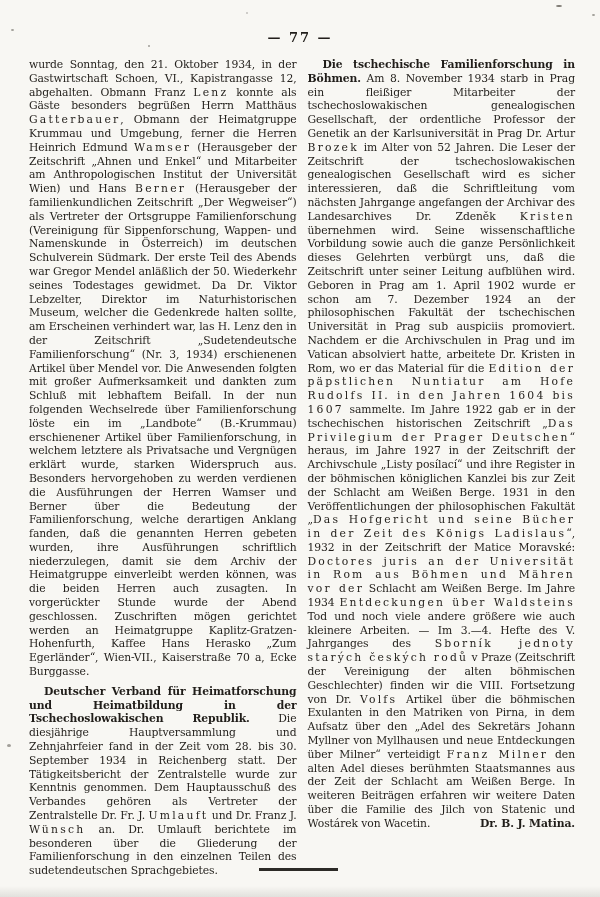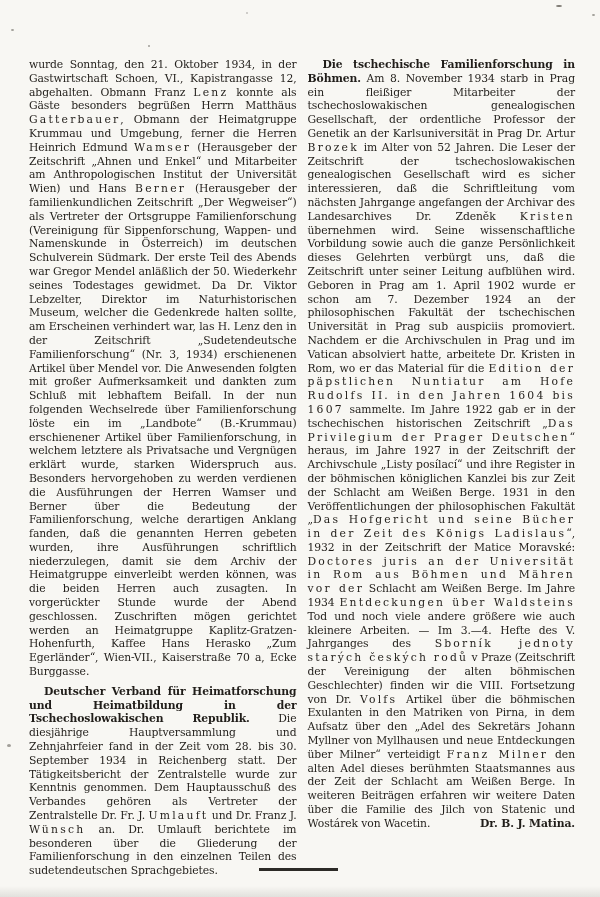--- a/index.html
+++ b/index.html
@@ -71,20 +71,21 @@
   .speck.s3{left:556px;top:5px;width:6px;height:2px;opacity:0.8;}
   .speck.s4{left:592px;top:14px;width:3px;height:2px;}
   .speck.s5{left:7px;top:744px;width:4px;height:3px;}
   .speck.s6{left:246px;top:12px;width:2px;height:2px;opacity:0.35;}
 </style>
 </head>
 <body>
 
 <div class="page">
 
+  <div class="page-number">— 77 —</div>
 
   <div class="columns">
     <div class="col" id="col-left">
         <p class="para"><span class="n">wurde Sonntag, den 21. Oktober 1934, in der Gastwirtschaft Schoen, VI., Kapistrangasse 12, abgehalten. Obmann Franz </span><span class="sp">Lenz</span><span class="n"> konnte als Gäste besonders begrüßen Herrn Matthäus </span><span class="sp">Gatterbauer</span><span class="n">, Obmann der Heimatgruppe Krummau und Umgebung, ferner die Herren Heinrich Edmund </span><span class="sp">Wamser</span><span class="n"> (Herausgeber der Zeitschrift „Ahnen und Enkel“ und Mitarbeiter am Anthropologischen Institut der Universität Wien) und Hans </span><span class="sp">Berner</span><span class="n"> (Herausgeber der familienkundlichen Zeitschrift „Der Wegweiser“) als Vertreter der Ortsgruppe Familienforschung (Vereinigung für Sippenforschung, Wappen- und Namenskunde in Österreich) im deutschen Schulverein Südmark. Der erste Teil des Abends war Gregor Mendel anläßlich der 50. Wiederkehr seines Todestages gewidmet. Da Dr. Viktor Lebzelter, Direktor im Naturhistorischen Museum, welcher die Gedenkrede halten sollte, am Erscheinen verhindert war, las H. Lenz den in der Zeitschrift „Sudetendeutsche Familienforschung“ (Nr. 3, 1934) erschienenen Artikel über Mendel vor. Die Anwesenden folgten mit großer Aufmerksamkeit und dankten zum Schluß mit lebhaftem Beifall. In der nun folgenden Wechselrede über Familienforschung löste ein im „Landbote“ (B.-Krummau) erschienener Artikel über Familienforschung, in welchem letztere als Privatsache und Vergnügen erklärt wurde, starken Widerspruch aus. Besonders hervorgehoben zu werden verdienen die Ausführungen der Herren Wamser und Berner über die Bedeutung der Familienforschung, welche derartigen Anklang fanden, daß die genannten Herren gebeten wurden, ihre Ausführungen schriftlich niederzulegen, damit sie dem Archiv der Heimatgruppe einverleibt werden können, was die beiden Herren auch zusagten. In vorgerückter Stunde wurde der Abend geschlossen. Zuschriften mögen gerichtet werden an Heimatgruppe Kaplitz-Gratzen-Hohenfurth, Kaffee Hans Herasko „Zum Egerländer“, Wien-VII., Kaiserstraße 70 a, Ecke Burggasse.</span></p>
         <p class="para indent"><span class="b">Deutscher Verband für Heimatforschung und Heimatbildung in der Tschechoslowakischen Republik.</span><span class="n"> Die diesjährige Hauptversammlung und Zehnjahrfeier fand in der Zeit vom 28. bis 30. September 1934 in Reichenberg statt. Der Tätigkeitsbericht der Zentralstelle wurde zur Kenntnis genommen. Dem Hauptausschuß des Verbandes gehören als Vertreter der Zentralstelle Dr. Fr. J. </span><span class="sp">Umlauft</span><span class="n"> und Dr. Franz J. </span><span class="sp">Wünsch</span><span class="n"> an. Dr. Umlauft berichtete im besonderen über die Gliederung der Familienforschung in den einzelnen Teilen des sudetendeutschen Sprachgebietes.</span></p>
       </div>
     <div class="col" id="col-right">
         <p class="para indent"><span class="b">Die tschechische Familienforschung in Böhmen.</span><span class="n"> Am 8. November 1934 starb in Prag ein fleißiger Mitarbeiter der tschechoslowakischen genealogischen Gesellschaft, der ordentliche Professor der Genetik an der Karlsuniversität in Prag Dr. Artur </span><span class="sp">Brozek</span><span class="n"> im Alter von 52 Jahren. Die Leser der Zeitschrift der tschechoslowakischen genealogischen Gesellschaft wird es sicher interessieren, daß die Schriftleitung vom nächsten Jahrgange angefangen der Archivar des Landesarchives Dr. Zdeněk </span><span class="sp">Kristen</span><span class="n"> übernehmen wird. Seine wissenschaftliche Vorbildung sowie auch die ganze Persönlichkeit dieses Gelehrten verbürgt uns, daß die Zeitschrift unter seiner Leitung aufblühen wird. Geboren in Prag am 1. April 1902 wurde er schon am 7. Dezember 1924 an der philosophischen Fakultät der tschechischen Universität in Prag sub auspiciis promoviert. Nachdem er die Archivschulen in Prag und im Vatican absolviert hatte, arbeitete Dr. Kristen in Rom, wo er das Material für die </span><span class="sp">Edition der päpstlichen Nuntiatur am Hofe Rudolfs II. in den Jahren 1604 bis 1607</span><span class="n"> sammelte. Im Jahre 1922 gab er in der tschechischen historischen Zeitschrift „</span><span class="sp">Das Privilegium der Prager Deutschen</span><span class="n">“ heraus, im Jahre 1927 in der Zeitschrift der Archivschule „Listy posílací“ und ihre Register in der böhmischen königlichen Kanzlei bis zur Zeit der Schlacht am Weißen Berge. 1931 in den Veröffentlichungen der philosophischen Fakultät „</span><span class="sp">Das Hofgericht und seine Bücher in der Zeit des Königs Ladislaus</span><span class="n">“, 1932 in der Zeitschrift der Matice Moravské: </span><span class="sp">Doctores juris an der Universität in Rom aus Böhmen und Mähren vor der</span><span class="n"> Schlacht am Weißen Berge. Im Jahre 1934 </span><span class="sp">Entdeckungen über Waldsteins</span><span class="n"> Tod und noch viele andere größere wie auch kleinere Arbeiten. — Im 3.—4. Hefte des V. Jahrganges des </span><span class="sp">Sborník jednoty starých českých rodů</span><span class="n"> v Praze (Zeitschrift der Vereinigung der alten böhmischen Geschlechter) finden wir die VIII. Fortsetzung von Dr. </span><span class="sp">Volfs</span><span class="n"> Artikel über die böhmischen Exulanten in den Matriken von Pirna, in dem Aufsatz über den „Adel des Sekretärs Johann Myllner von Myllhausen und neue Entdeckungen über Milner“ verteidigt </span><span class="sp">Franz Milner</span><span class="n"> den alten Adel dieses berühmten Staatsmannes aus der Zeit der Schlacht am Weißen Berge. In weiteren Beiträgen erfahren wir weitere Daten über die Familie des Jilch von Statenic und Wostárek von Wacetin.</span><span class="sig">Dr. B. J. Matina.</span></p>
       </div>
   </div>

